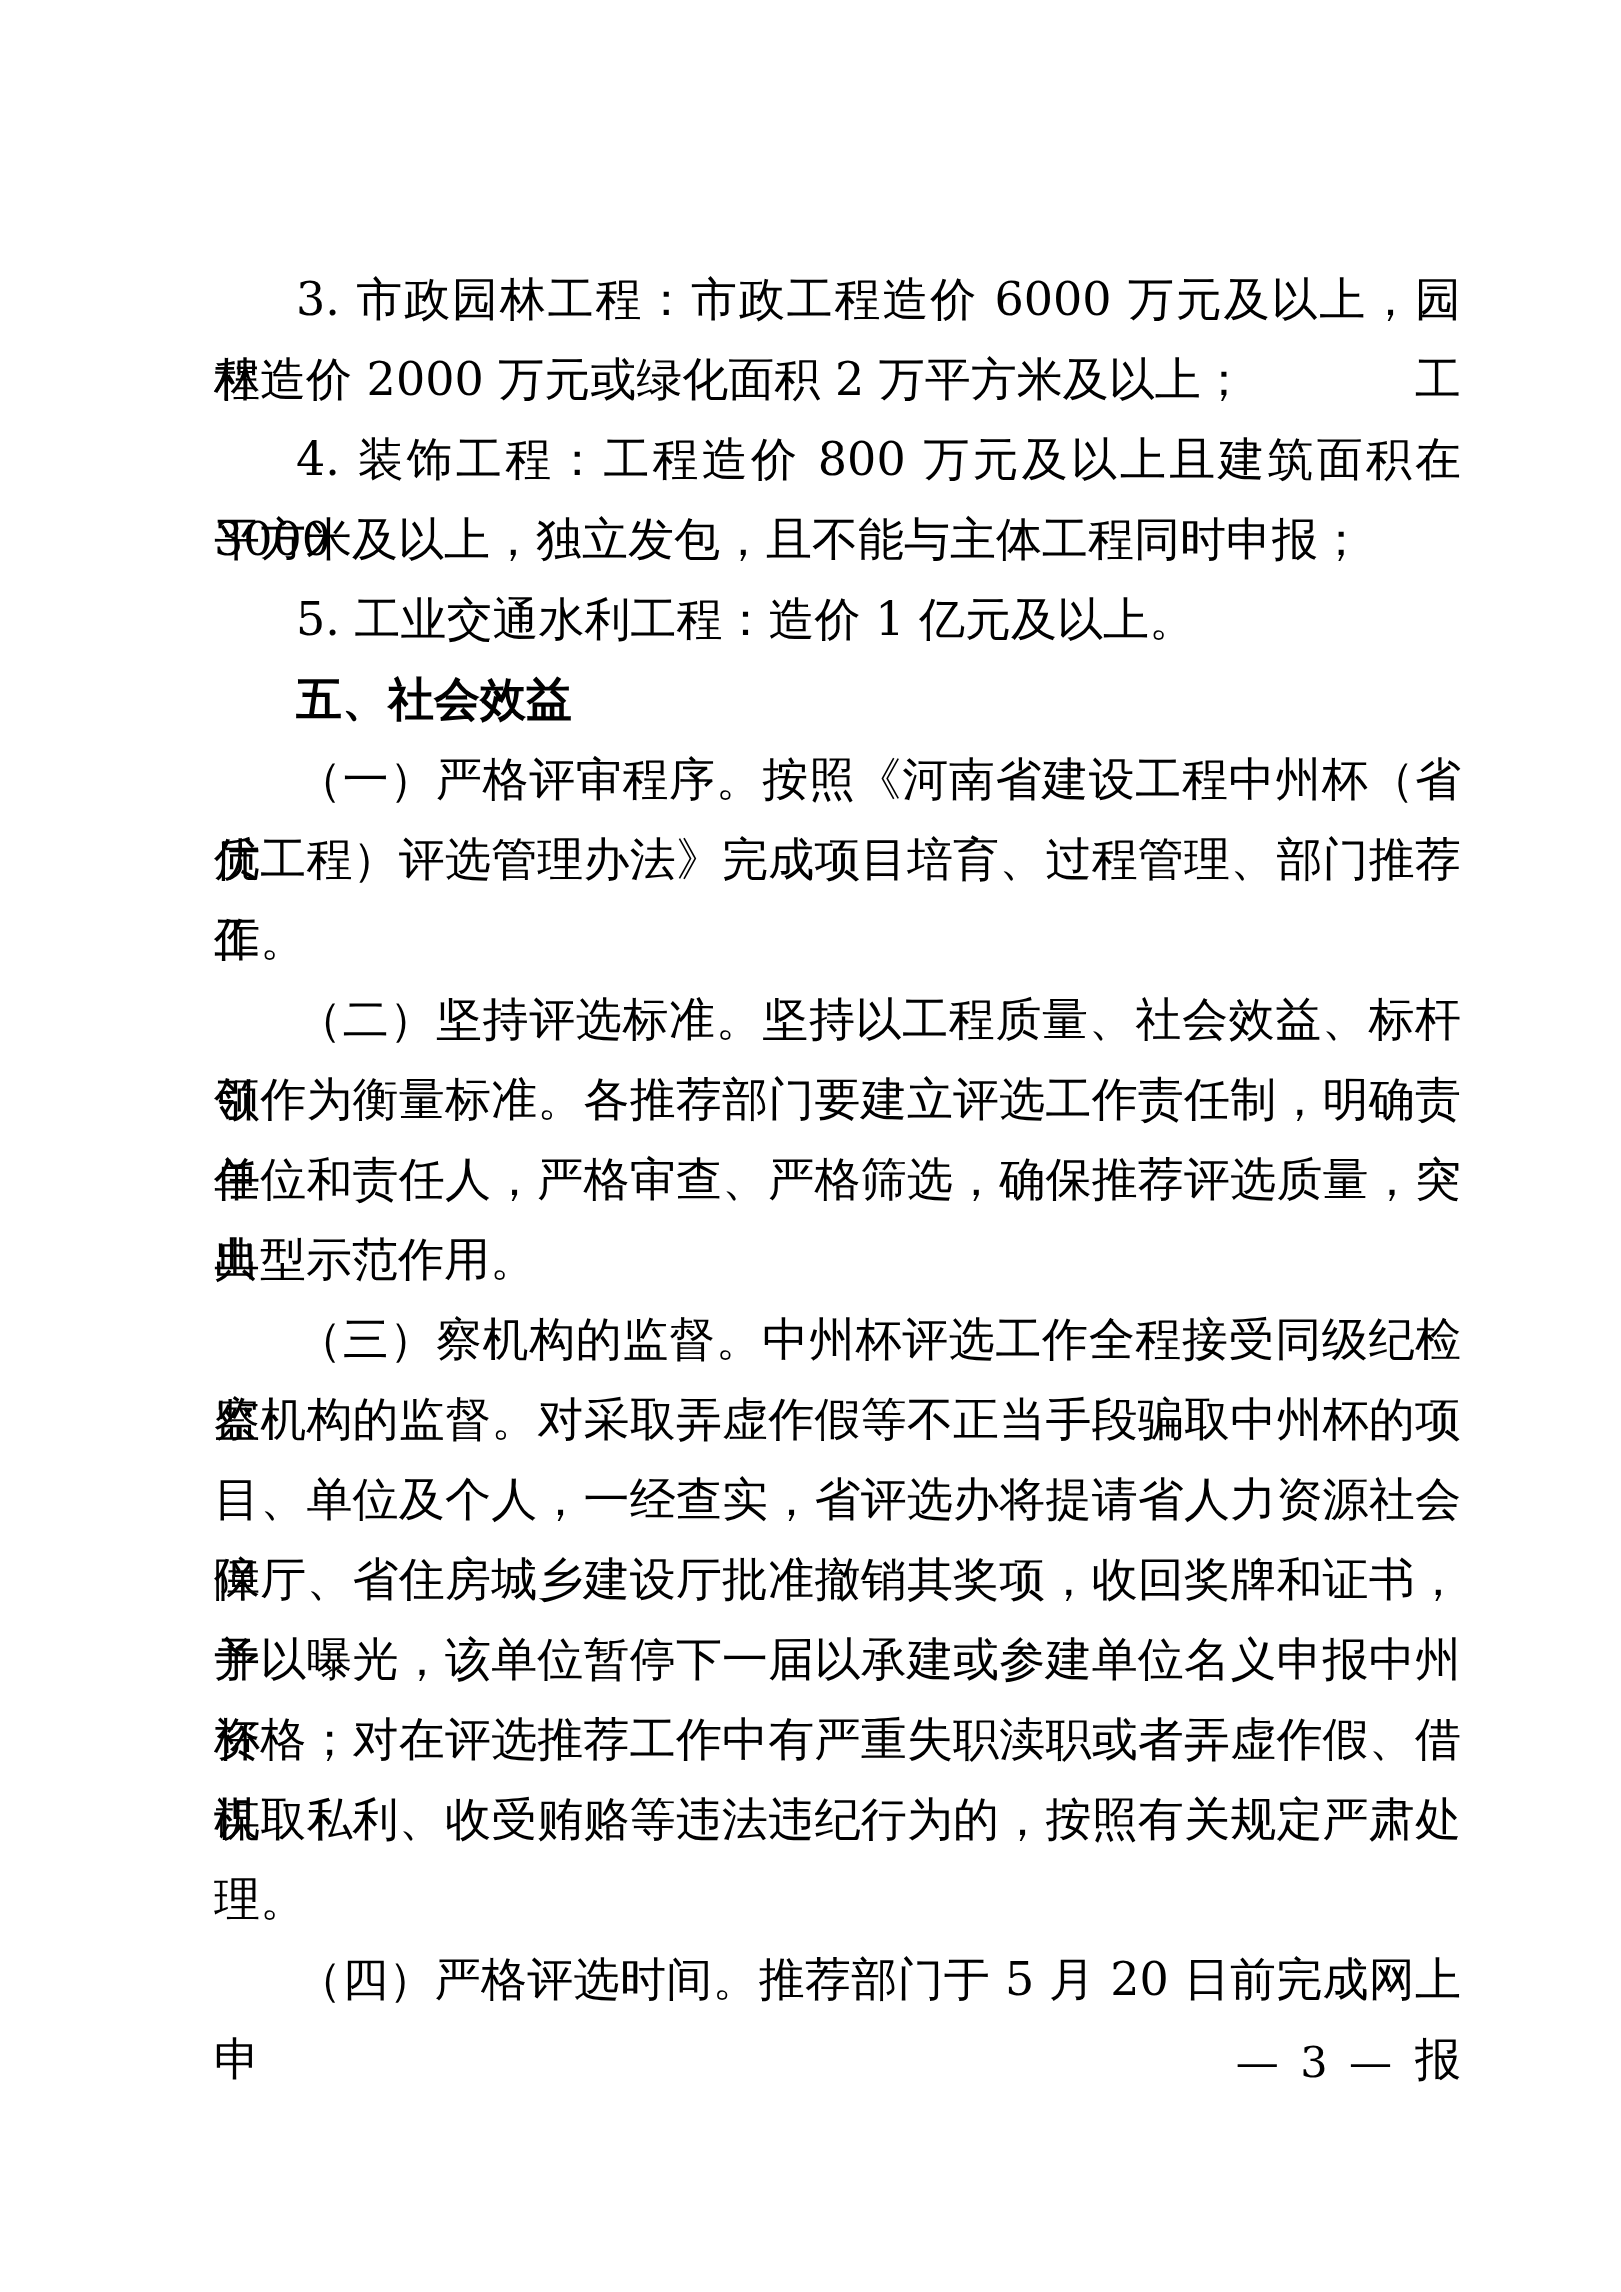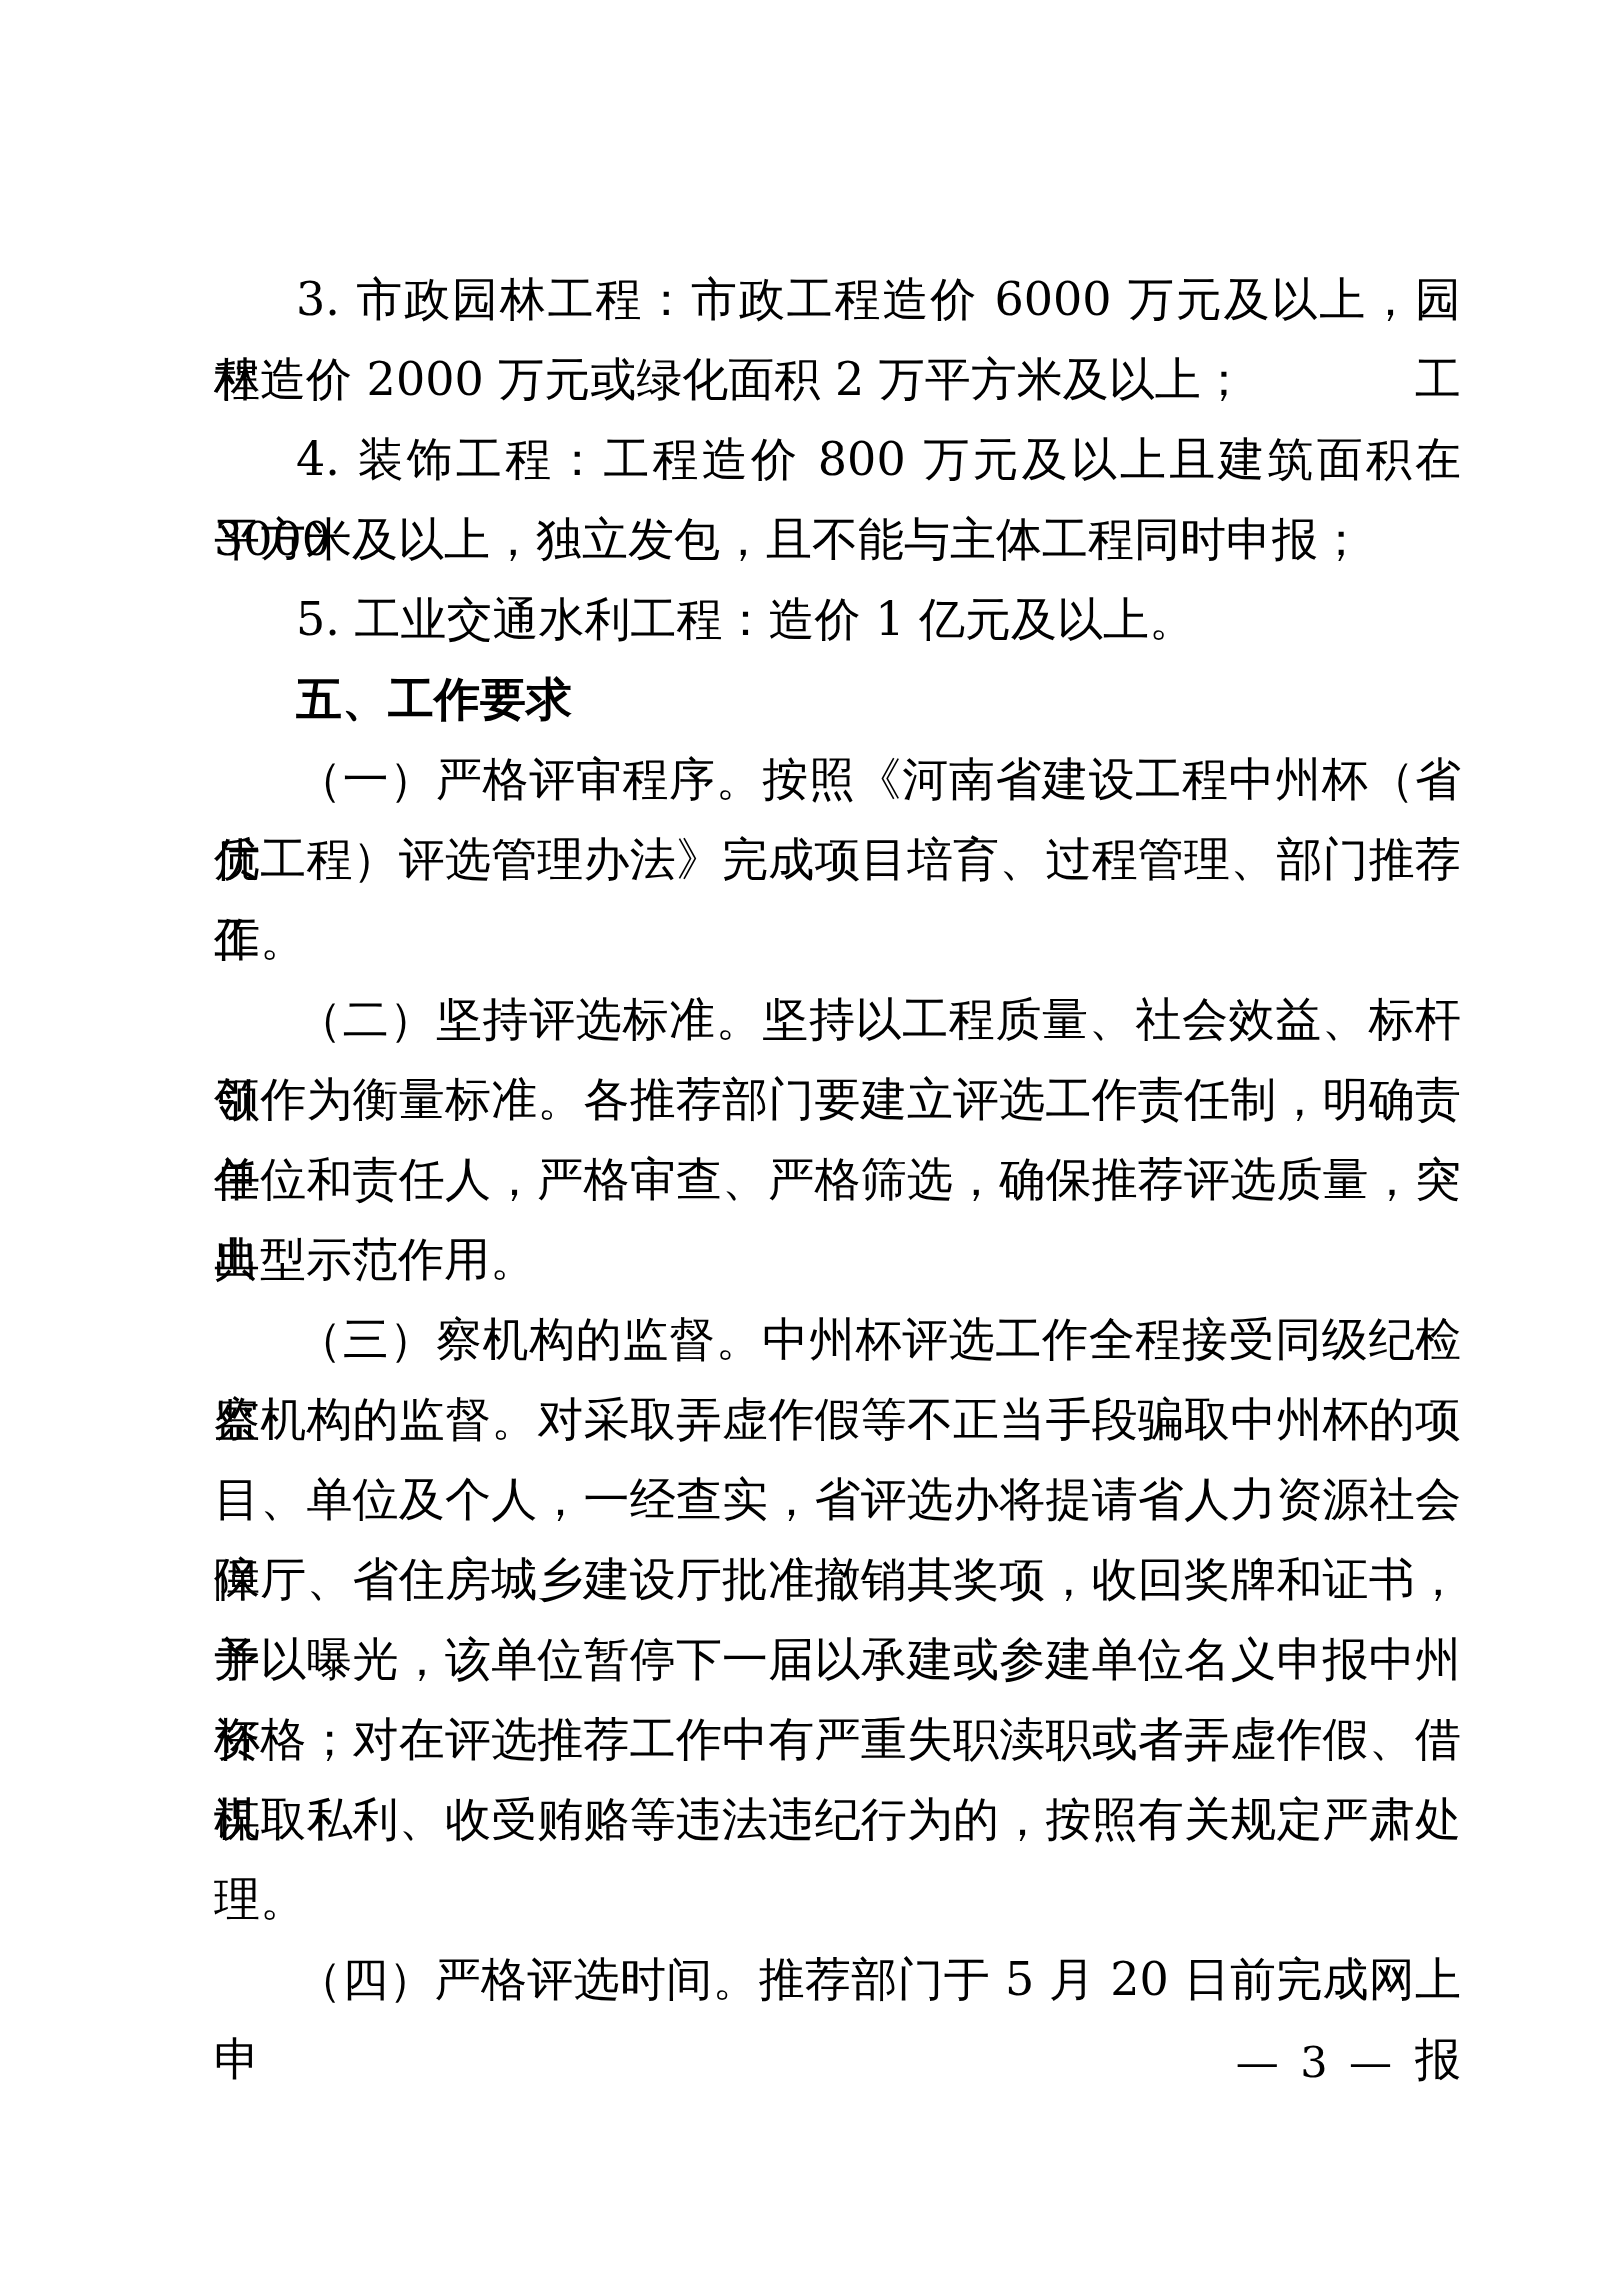--- a/index.html
+++ b/index.html
@@ -60,21 +60,21 @@
 </head>
 <body>
 
 <div class="page">
   <div class="doc-body">
       <div class="line indent justify"><span>3. 市政园林工程：市政工程造价 6000 万元及以上，园林工</span></div>
       <div class="line"><span>程造价 2000 万元或绿化面积 2 万平方米及以上；</span></div>
       <div class="line indent justify"><span>4. 装饰工程：工程造价 800 万元及以上且建筑面积在 3000</span></div>
       <div class="line"><span>平方米及以上，独立发包，且不能与主体工程同时申报；</span></div>
       <div class="line indent"><span>5. 工业交通水利工程：造价 1 亿元及以上。</span></div>
-      <div class="line indent heading"><span>五、工作要求</span></div>
+      <div class="line indent heading"><span>五、社会效益</span></div>
       <div class="line indent justify"><span class="lead">（一）严格评审程序。</span><span>按照《河南省建设工程中州杯（省优</span></div>
       <div class="line justify"><span>质工程）评选管理办法》完成项目培育、过程管理、部门推荐工</span></div>
       <div class="line"><span>作。</span></div>
       <div class="line indent justify"><span class="lead">（二）坚持评选标准。</span><span>坚持以工程质量、社会效益、标杆引</span></div>
       <div class="line justify"><span>领作为衡量标准。各推荐部门要建立评选工作责任制，明确责任</span></div>
       <div class="line justify"><span>单位和责任人，严格审查、严格筛选，确保推荐评选质量，突出</span></div>
       <div class="line"><span>典型示范作用。</span></div>
       <div class="line indent justify"><span class="lead">（三）察机构的监督。</span><span>中州杯评选工作全程接受同级纪检监</span></div>
       <div class="line justify"><span>察机构的监督。对采取弄虚作假等不正当手段骗取中州杯的项</span></div>
       <div class="line justify"><span>目、单位及个人，一经查实，省评选办将提请省人力资源社会保</span></div>

